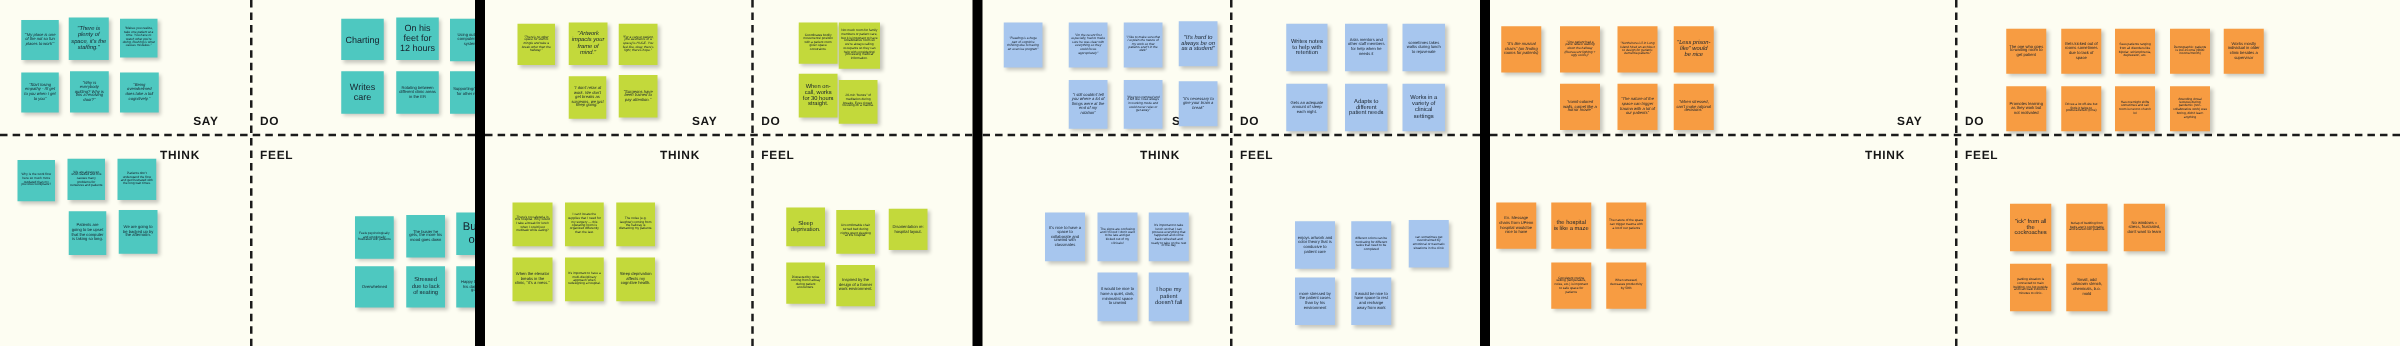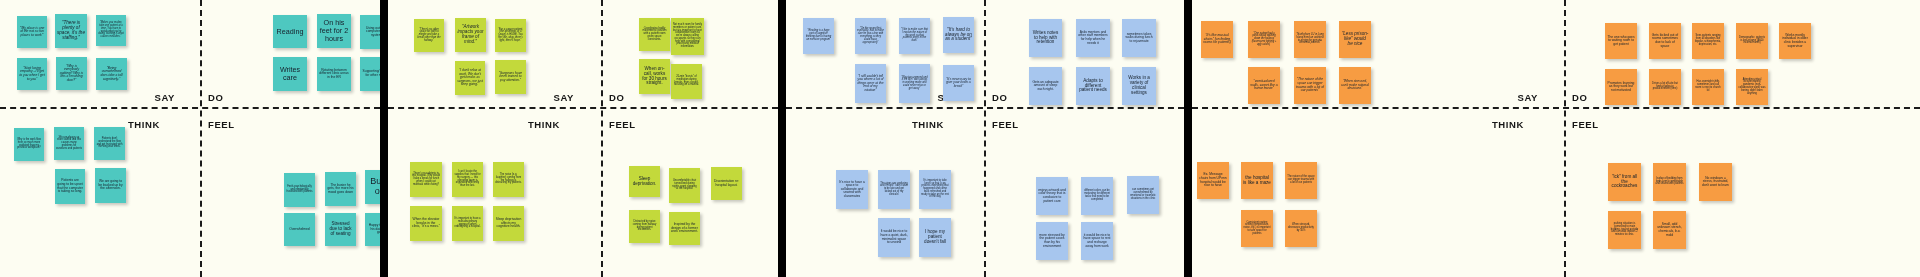--- a/index.html
+++ b/index.html
@@ -93,24 +93,24 @@
       <div class="note teal t-sm ital" style="left: 17px; top: 58px; width: 30px; height: 32px;">
         <span class="txt">"Start losing empathy - I'll get to you when I get to you"</span>
       </div>
       <div class="note teal t-sm ital" style="left: 56px; top: 57px; width: 31px; height: 33px;">
         <span class="txt">"Why is everybody quitting? Why is this a revolving door?"</span>
       </div>
       <div class="note teal t-sm ital" style="left: 96px; top: 58px; width: 31px; height: 32px;">
         <span class="txt">"Being overwhelmed does take a toll cognitively."</span>
       </div>
       <div class="note teal t-lg" style="left: 273px; top: 15px; width: 34px; height: 33px;">
-        <span class="txt">Reading</span>
+        <span class="txt">Charting</span>
       </div>
       <div class="note teal t-lg" style="left: 317px; top: 14px; width: 34px; height: 34px;">
-        <span class="txt">On his feet for 2 hours</span>
+        <span class="txt">On his feet for 12 hours</span>
       </div>
       <div class="note teal t-sm" style="left: 360px; top: 15px; width: 34px; height: 34px;">
         <span class="txt">Using outdated computers and systems</span>
       </div>
       <div class="note teal t-lg" style="left: 273px; top: 57px; width: 34px; height: 34px;">
         <span class="txt">Writes care</span>
       </div>
       <div class="note teal t-sm" style="left: 317px; top: 57px; width: 34px; height: 34px;">
         <span class="txt">Rotating between different clinic areas in the ER</span>
       </div>

